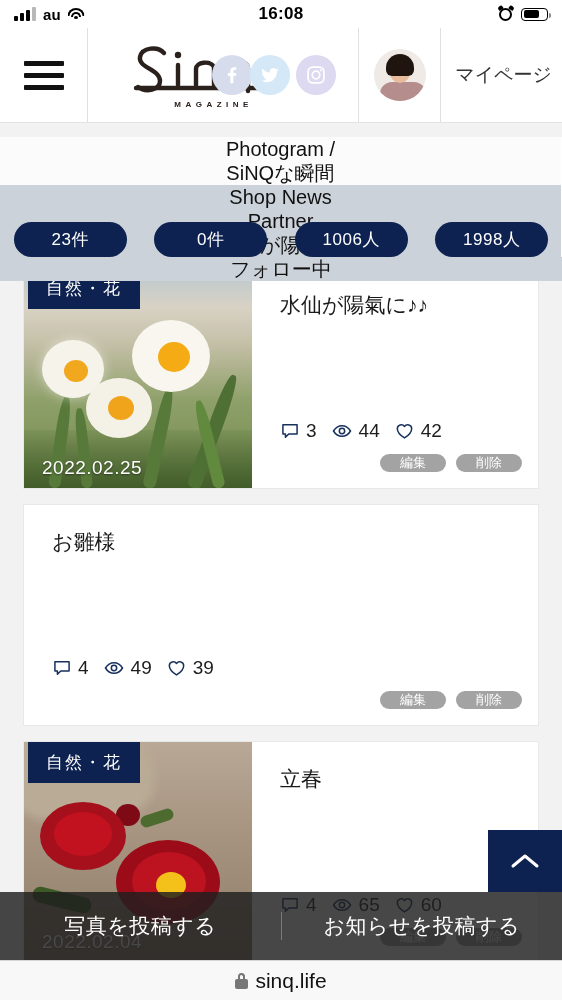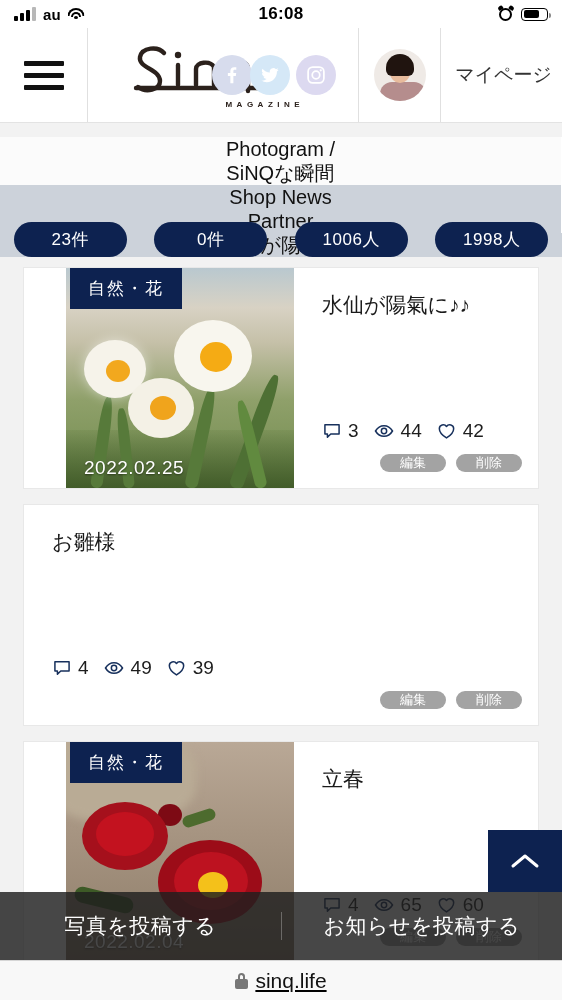--- a/index.html
+++ b/index.html
@@ -52,21 +52,21 @@
     background: #ffffff; display: flex; align-items: stretch;
     border-bottom: 1px solid #e3e3e3; z-index: 50;
   }
   .hamburger {
     width: 88px; display: flex; align-items: center; justify-content: center;
     border-right: 1px solid #e0e0e0; cursor: pointer;
   }
   .hamburger span { display: block; width: 40px; height: 5px; background: #111; border-radius: 1px; }
   .hamburger .bars { display: flex; flex-direction: column; gap: 7px; }
   .brandzone { flex: 1; position: relative; display: flex; align-items: center; justify-content: center; border-right: 1px solid #e0e0e0; }
-  .logo { position: relative; text-align: right; margin-left: -24px; }
+  .logo { position: relative; text-align: center; margin-left: -24px; }
   .logo svg { display: block; }
   .logo .mag {
     font-size: 8px; letter-spacing: 4.5px; color: #2b211c; font-weight: 700;
     margin-top: 3px; padding-left: 5px;
   }
   .socials { position: absolute; right: 22px; top: 50%; transform: translateY(-50%); display: flex; gap: 6px; }
   .soc { width: 40px; height: 40px; border-radius: 50%; display: flex; align-items: center; justify-content: center; }
   .soc.fb { background: #d7dced; margin-right: -8px; }
   .soc.tw { background: #d5e8f7; }
   .soc.ig { background: #dcd9f0; }
@@ -106,21 +106,21 @@
     border-radius: 18px; padding: 6px 0; width: 113px; text-align: center;
     letter-spacing: .5px; cursor: pointer;
   }
 
   
   .feed { position: absolute; top: 268px; left: 0; width: 562px; bottom: 0; background: #f2f2f2; }
   .card {
     position: relative; margin: 0 24px 17px 24px; height: 220px; background: #ffffff;
     display: flex; box-shadow: 0 0 0 1px #e8e8e8; overflow: hidden;
   }
-  .thumb { position: relative; width: 228px; height: 220px; overflow: hidden; flex: 0 0 228px; margin-left: 42px; }
+  .thumb { position: relative; width: 228px; height: 220px; overflow: hidden; flex: 0 0 228px; }
   .catbadge {
     position: absolute; top: 0; left: 4px; background: #0d2250; color: #fff;
     font-size: 17px; padding: 9px 18px; z-index: 3; letter-spacing: 2px;
   }
   .datestamp {
     position: absolute; left: 18px; bottom: 9px; color: #ffffff; font-size: 19px;
     letter-spacing: .5px; z-index: 3; text-shadow: 0 1px 2px rgba(0,0,0,.45);
   }
   .photo { position: absolute; inset: 0; }
 
@@ -198,21 +198,21 @@
   .bbtn {
     flex: 1; text-align: center; color: #ffffff; font-size: 21px; cursor: pointer;
     letter-spacing: .5px;
   }
   .bbtn.left { border-right: 1px solid rgba(255,255,255,.28); }
 
   
   .urlbar {
     position: absolute; left: 0; bottom: 0; width: 562px; height: 40px;
     background: #f8f8f8; border-top: 1px solid #d6d6d6;
-    display: flex; align-items: center; justify-content: center; gap: 7px; z-index: 70; text-decoration: underline;
+    display: flex; align-items: center; justify-content: center; gap: 7px; z-index: 70;
   }
   .lock { width: 13px; height: 16px; position: relative; }
   .lock .shackle { position: absolute; left: 3px; top: 0; width: 7px; height: 7px; border: 2px solid #777; border-bottom: none; border-radius: 4px 4px 0 0; }
   .lock .bodyl { position: absolute; left: 0; top: 6px; width: 13px; height: 10px; background: #777; border-radius: 2px; }
   .urltext { font-size: 21px; color: #111; font-weight: 500; }
 </style>
 </head>
 <body>
 
 <div class="screen">
@@ -311,20 +311,23 @@
       </div>
     </div>
     <div class="tab inactive">
       <div>
         <div>Shop News</div>
         <div>Partner</div>
       </div>
     </div>
     <div class="tab inactive">
       <div>水仙が陽氣に</div>
+    </div>
+    <div class="tab inactive">
+      <div>フォロー中</div>
     </div>
   </div>
 
   <div class="counts">
     <div class="countcell">
       <div class="pill">23件</div>
     </div>
     <div class="countcell">
       <div class="pill">0件</div>
     </div>

